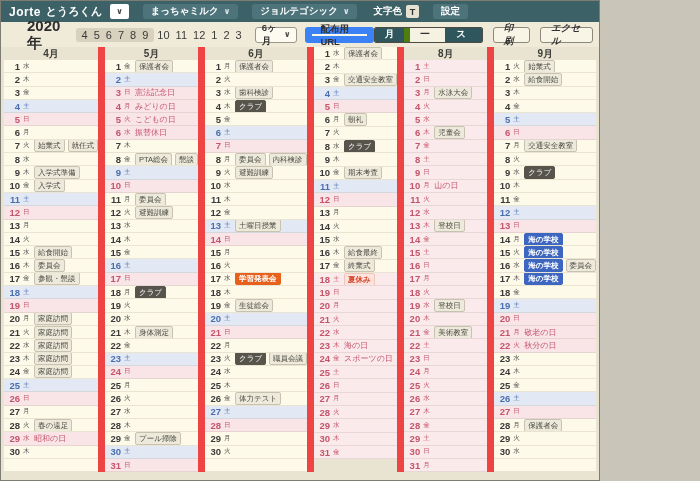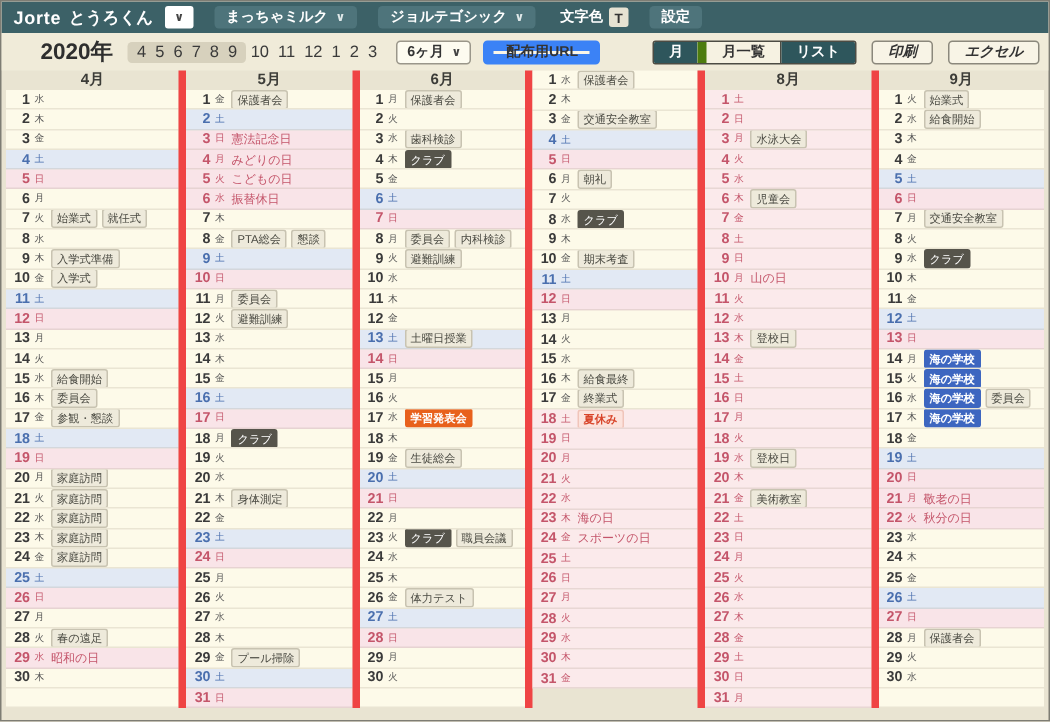--- a/index.html
+++ b/index.html
@@ -1,18 +1,18 @@
 <!DOCTYPE html>
 <html><head>
 <meta charset="utf-8">
 <style>
   * { margin:0; padding:0; box-sizing:border-box; }
   html,body { background:#c9c5b8; }
   body { font-family:"Liberation Sans","DejaVu Sans",sans-serif; }
-  .app { width:700px; height:481px; background:#e9e4d2; border:1px solid #7e7d74; overflow:hidden; display:flex; flex-direction:column; }
+  .app { width:600px; height:481px; background:#e9e4d2; border:1px solid #7e7d74; overflow:hidden; display:flex; flex-direction:column; }
 
   
   .topbar { height:21px; background:#3c6167; display:flex; align-items:center; padding:0 8px; flex:0 0 auto; }
   .logo { color:#fff; font-weight:bold; font-size:12px; letter-spacing:.5px; }
   .logo2 { color:#fff; font-weight:bold; font-size:11px; margin-left:5px; }
   .cal-select { background:#fff; color:#2b2b2b; font-size:10px; font-weight:bold; border-radius:2px; padding:1px 6px; margin-left:8px; display:flex; align-items:center; gap:6px; cursor:pointer; height:15px; }
   .chev { font-size:8px; color:#444; }
   .top-btn { background:#4e747b; color:#fff; font-size:9.5px; font-weight:bold; border-radius:3px; padding:2px 8px; margin-left:14px; display:flex; align-items:center; gap:5px; cursor:pointer; height:15px; }
   .top-btn .chev { color:#dfe8e9; }
   .textcolor { display:flex; align-items:center; margin-left:16px; gap:4px; }
@@ -29,21 +29,21 @@
   .urlbtn { background:#faf6e8; border:7px solid #3b82f6; border-radius:3px; font-size:9.5px; font-weight:bold; color:#333; padding:1px 8px; margin-left:8px; cursor:pointer; height:16px; display:flex; align-items:center; }
   .spacer { flex:1; }
   .seg { display:flex; border:1px solid #4c4c44; border-radius:2px; overflow:hidden; height:16px; }
   .seg-btn { font-size:9.5px; font-weight:bold; padding:0 10px; display:flex; align-items:center; cursor:pointer; }
   .seg-on { background:#2e565c; color:#fff; }
   .seg-off { background:#f6f2e2; color:#333; border-left:6px solid #4d7c0f; border-right:1px solid #4c4c44; }
   .flat-btn { background:#f8f4e6; border:1px solid #8b887c; border-radius:3px; font-size:9.5px; font-weight:bold; color:#333; padding:0 10px; margin-left:10px; cursor:pointer; height:16px; display:flex; align-items:center;font-style:italic; }
 
   
   .calendar { flex:1 1 auto; display:grid; grid-template-columns:repeat(6,1fr); padding:0 3px; align-content:start; }
-  .col { border-left:5px solid #ef4444; display:flex; flex-direction:column; }
+  .col { border-left:7px solid #ef4444; display:flex; flex-direction:column; }
   .col:first-child { border-left:none; }
   .mhead { height:13px; font-size:10px; font-weight:bold; color:#3c3c38; text-align:center; line-height:13px; flex:0 0 auto; }
   .mbody { display:flex; flex-direction:column; }
   .row { height:13.3px; display:flex; align-items:center; padding-left:3px; border-bottom:1px solid rgba(150,135,110,.18); overflow:hidden; white-space:nowrap; cursor:pointer; }
   .row .d { width:13px; text-align:right; font-size:9.5px; font-weight:bold; color:#3a3a3a; flex:0 0 auto; }
   .row .w { font-size:6.5px; color:#555; margin-left:3px; width:8px; flex:0 0 auto; }
   .t-wd  { background:#fdfae9; }
   .t-sat { background:#e2e9f4; }
   .t-sat .d, .t-sat .w { color:#4a6fae; }
   .t-sun, .t-hol { background:#f9e4e8; }

